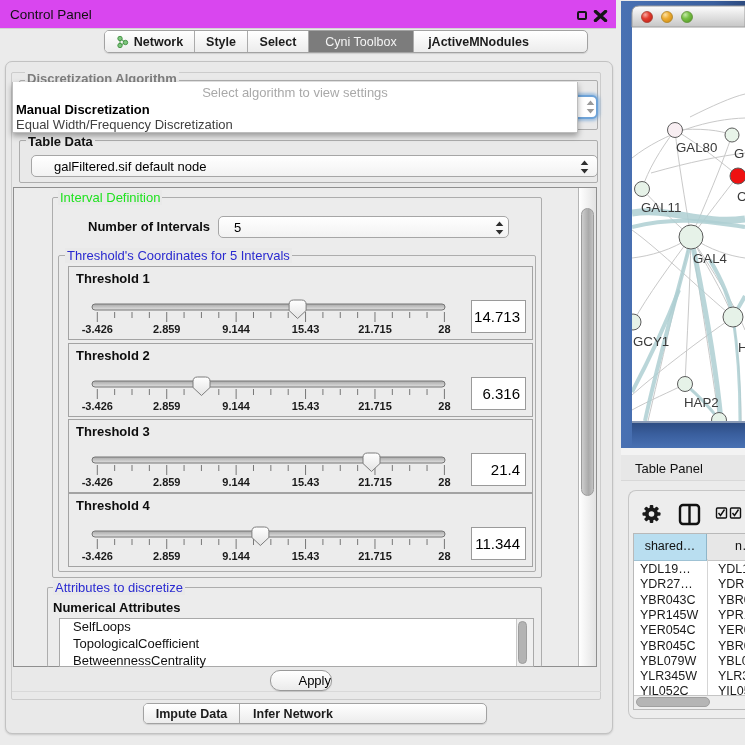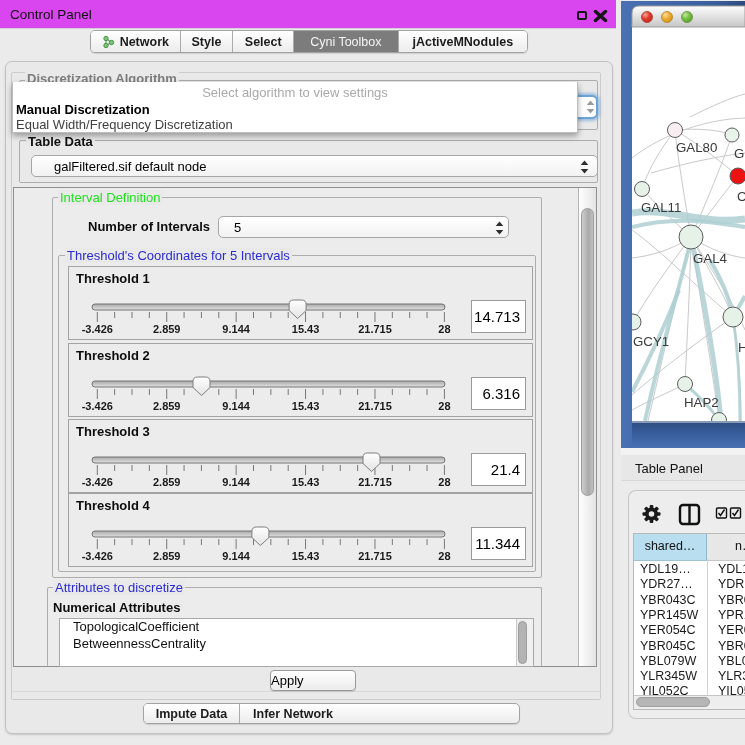--- a/index.html
+++ b/index.html
@@ -7,22 +7,22 @@
 
 #titlebar{left:0;top:0;width:616px;height:29px;background:#d946ef;border-bottom:1px solid #d2d2d2}
 #titlebar span{position:absolute;left:10px;top:7px;font-size:13.5px;color:#111}
 #btn-max{left:577px;top:11px;width:10px;height:9px;border:2px solid #161616;border-radius:2px}
 
 
 .seg{display:flex;height:23px;border:1px solid #a2a2a2;border-radius:5px;overflow:hidden;background:linear-gradient(#ffffff,#ececec);box-shadow:0 1px 1px rgba(0,0,0,.12)}
 .seg .tb{display:flex;align-items:center;justify-content:center;font-size:12.5px;font-weight:bold;color:#1c1c1c;border-right:1px solid #ababab;background:linear-gradient(#ffffff,#ececec)}
 .seg .tb:last-child{border-right:none}
 .seg .sel{background:#7c7c7c;color:#f5f5f5;font-weight:normal}
-#toptabs{left:90px;top:30px;width:438px}
-#bottabs{left:143px;top:703px;width:377px;height:21px}
+#toptabs{left:104px;top:30px;width:484px}
+#bottabs{left:143px;top:703px;width:344px;height:21px}
 #bottabs .tb{font-size:12.5px}
 
 #outer{left:5px;top:61px;width:608px;height:673px;background:#e9e9e9;border:1px solid #c2c2c2;border-radius:7px;box-shadow:0 1px 2px rgba(0,0,0,.15)}
 #inner{left:11px;top:72px;width:590px;height:628px;border:1px solid #cccccc;border-radius:2px;background:#e9e9e9}
 .gbox{position:absolute;border:1px solid #adadad;border-radius:2px}
 .gtitle{position:absolute;font-size:13px;background:#e9e9e9;padding:0 2px;white-space:nowrap}
 .blab{position:absolute;font-size:13px;font-weight:bold;color:#0d0d0d;white-space:nowrap}
 .combo{position:absolute;background:linear-gradient(#ffffff,#f2f2f2);border:1px solid #a6a6a6;border-radius:5px;font-size:13px;color:#000}
 .combo .tx{position:absolute;left:22px;top:3px}
 .arr{position:absolute;fill:#2e2e2e}
@@ -31,21 +31,21 @@
 #vsb{left:578px;top:188px;width:18px;height:478px;background:linear-gradient(90deg,#ffffff,#e3e3e3);border-left:1px solid #b5b5b5}
 #vthumb{left:581px;top:208px;width:13px;height:288px;border-radius:7px;background:linear-gradient(90deg,#cdcdcd,#a9a9a9 60%,#c2c2c2);border:1px solid #9b9b9b}
 
 .tpanel{position:absolute;left:68px;width:465px;height:74px;border:1px solid #a3a3a3;background:#ececec}
 .tfield{position:absolute;left:402px;width:55px;height:33px;background:#fff;border:1px solid #9a9a9a;font-size:15px;color:#000;text-align:right;padding:7px 5px 0 0}
 
 #nlist{left:59px;top:618px;width:475px;height:49px;background:#fff;border:1px solid #a9a9a9;font-size:13px;color:#111}
 #nlist div{padding-left:13px;height:17px;line-height:16px}
 #lsb{left:516px;top:619px;width:17px;height:47px;background:#f0f0f0;border-left:1px solid #c9c9c9}
 #lthumb{left:518px;top:621px;width:9px;height:43px;background:#b3b3b3;border-radius:5px;border:1px solid #9d9d9d}
-#applybtn{left:270px;top:670px;width:86px;height:21px;border:1px solid #9a9a9a;border-radius:4px;background:linear-gradient(#ffffff,#ebebeb);font-size:13px;text-align:left;line-height:19px;color:#000;box-shadow:0 1px 1px rgba(0,0,0,.1)}
+#applybtn{left:270px;top:670px;width:62px;height:21px;border:1px solid #9a9a9a;border-radius:10px;background:linear-gradient(#ffffff,#ebebeb);font-size:13px;text-align:right;line-height:19px;color:#000;box-shadow:0 1px 1px rgba(0,0,0,.1)}
 #hr691{left:12px;top:691px;width:589px;height:1px;background:#d9d9d9}
 
 #popup{left:12px;top:82px;width:566px;height:51px;background:#ffffff;border:1px solid #bdbdbd;border-top:none;box-shadow:0 3px 6px rgba(0,0,0,.35);z-index:40}
 #popup .r1{position:absolute;left:0;top:3px;width:100%;text-align:center;color:#a9a9a9;font-size:13px}
 #popup .r2{position:absolute;left:3px;top:20px;font-size:13px;font-weight:bold;color:#000}
 #popup .r3{position:absolute;left:3px;top:35px;font-size:13px;color:#404040}
 
 #fcombo{left:480px;top:95px;width:118px;height:24px;background:#fff;border:2px solid #6ea3d8;border-radius:6px;box-shadow:0 0 3px 2px rgba(110,163,216,.6);z-index:5}
 
 #netwin{left:615px;top:0;width:130px;height:455px}
@@ -300,20 +300,21 @@
       <text x="375.40000000000003" y="66" font-size="11" font-weight="bold" fill="#1a1a1a" text-anchor="middle" font-family="Liberation Sans">28</text>
   <path d="M 182.9,37.5 Q 182.9,33 187.4,33 L 195.4,33 Q 199.9,33 199.9,37.5 L 199.9,43.5 L 191.4,51.5 L 182.9,43.5 Z" fill="url(#th3)" stroke="#7d7d7d"></path>
  </svg>
  <div class="tfield" style="top:33px">11.344</div>
 </div>
 
 <div class="gbox" style="left:47px;top:587px;width:495px;height:80px;border-bottom:none"></div>
 <div class="gtitle" style="left:53px;top:580px;color:#2a2ad0">Attributes to discretize</div>
 <div class="blab" style="left:53px;top:600px">Numerical Attributes</div>
 <div id="nlist" class="abs">
+    <div>SelfLoops</div>
     <div>TopologicalCoefficient</div>
     <div>BetweennessCentrality</div>
   </div>
 <div id="lsb" class="abs"></div>
 <div id="lthumb" class="abs"></div>
 <div id="hr691" class="abs"></div>
 <div id="applybtn" class="abs">Apply</div>
 
 <div id="bottabs" class="abs seg">
  <div class="tb" style="width:96px">Impute Data</div>

